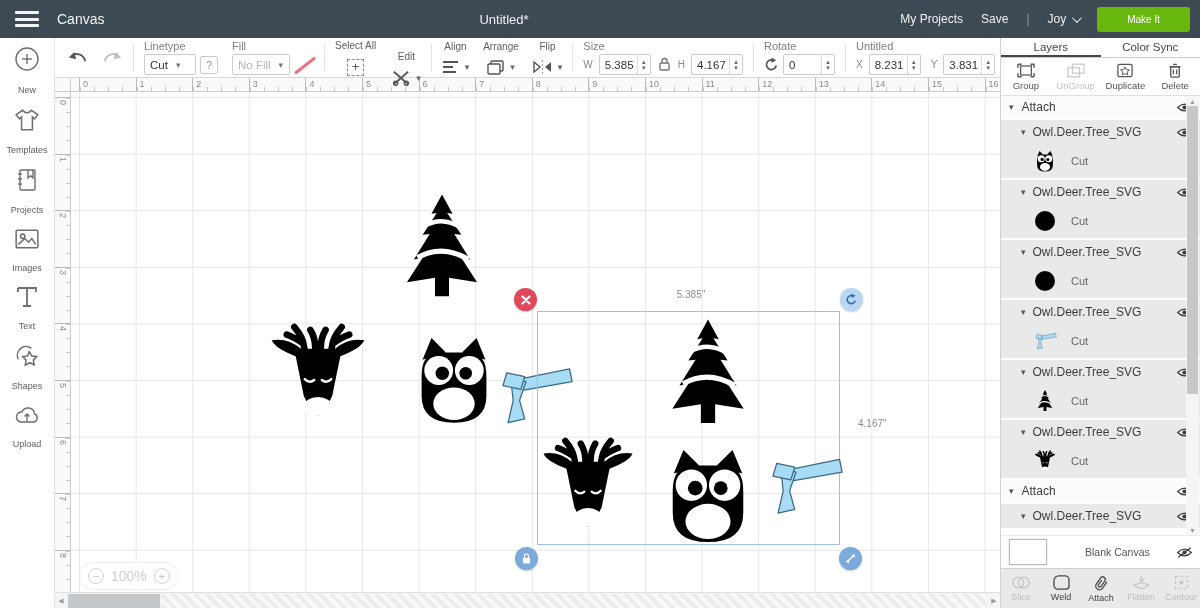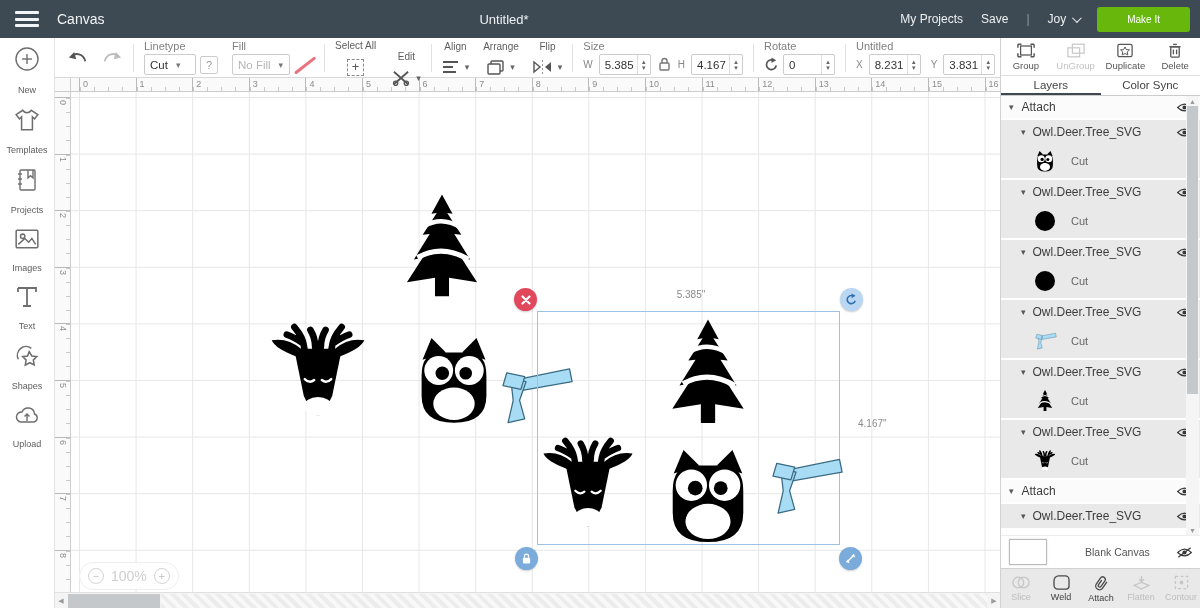--- a/index.html
+++ b/index.html
@@ -520,20 +520,24 @@
 
   <div id="hscroll">
     <div class="arrow left">◀</div>
     <div id="hscroll-track"></div>
     <div id="hscroll-thumb"></div>
     <div class="arrow right">▶</div>
   </div>
 </div>
 
 <div id="layers-panel">
+  <div id="panel-tabs">
+    <div class="panel-tab active">Layers</div>
+    <div class="panel-tab">Color Sync</div>
+  </div>
   <div id="panel-actions">
     <div class="paction">
       <svg width="18" height="15" viewBox="0 0 20 16">
           <rect x="4" y="3" width="12" height="10"></rect>
           <path d="M1 1 H5 M1 1 V5 M19 1 H15 M19 1 V5 M1 15 H5 M1 15 V11 M19 15 H15 M19 15 V11" stroke-width="1.6"></path>
         </svg>
       <span class="plabel">Group</span>
     </div>
     <div class="paction disabled">
       <svg width="18" height="15" viewBox="0 0 20 16">
@@ -552,24 +556,20 @@
     <div class="paction">
       <svg width="14" height="15" viewBox="0 0 14 16">
           <rect x="2.5" y="4" width="9" height="11" rx="1"></rect>
           <line x1="1" y1="4" x2="13" y2="4"></line>
           <line x1="5" y1="1.5" x2="9" y2="1.5"></line>
           <line x1="5.3" y1="7" x2="5.3" y2="12"></line>
           <line x1="8.7" y1="7" x2="8.7" y2="12"></line>
         </svg>
       <span class="plabel">Delete</span>
     </div>
-  </div>
-  <div id="panel-tabs">
-    <div class="panel-tab active">Layers</div>
-    <div class="panel-tab">Color Sync</div>
   </div>
 
   <div id="layers-list">
     <div class="lrow-group">
       <span class="expander">▾</span>
       <span class="lname">Attach</span>
       <span class="eye">
           <svg width="17" height="11">
             <use href="#sym-eye"></use>
           </svg>

